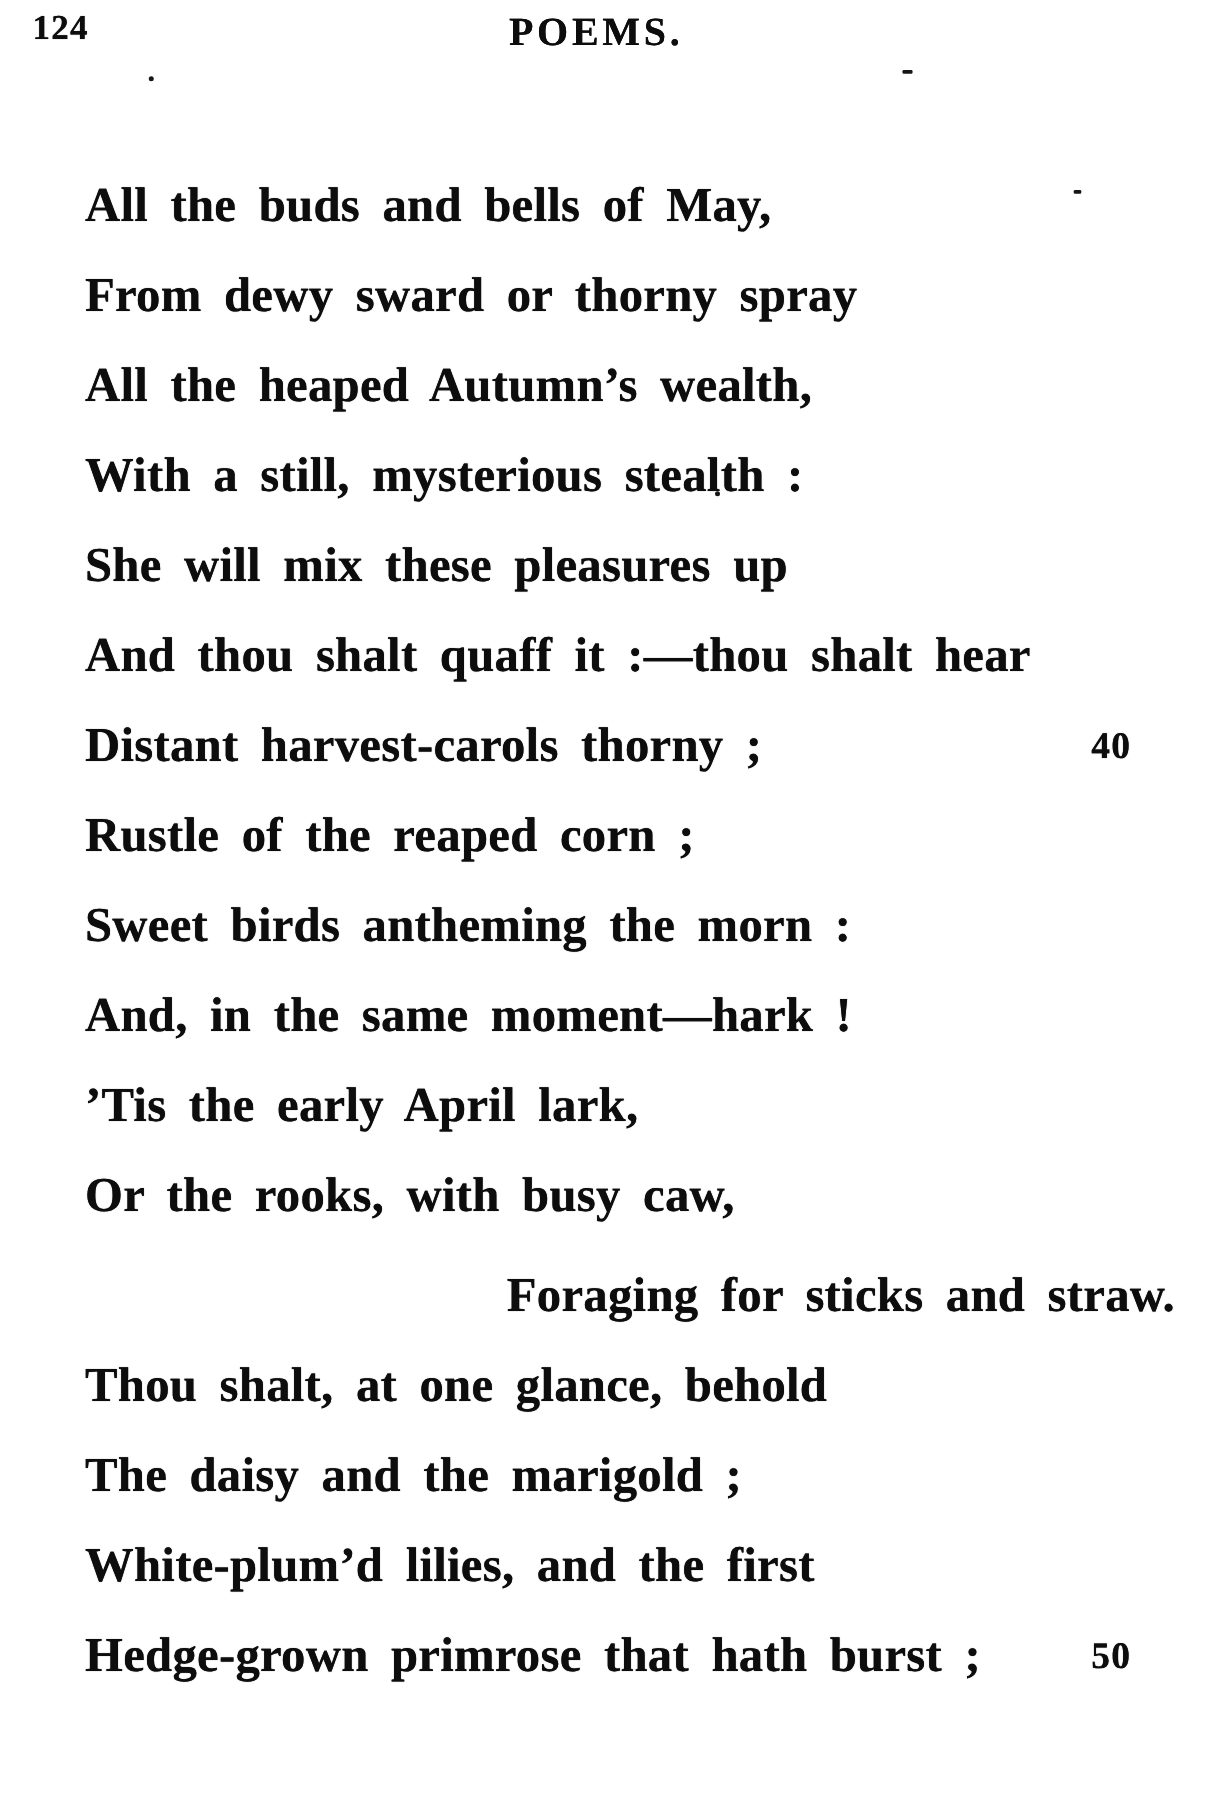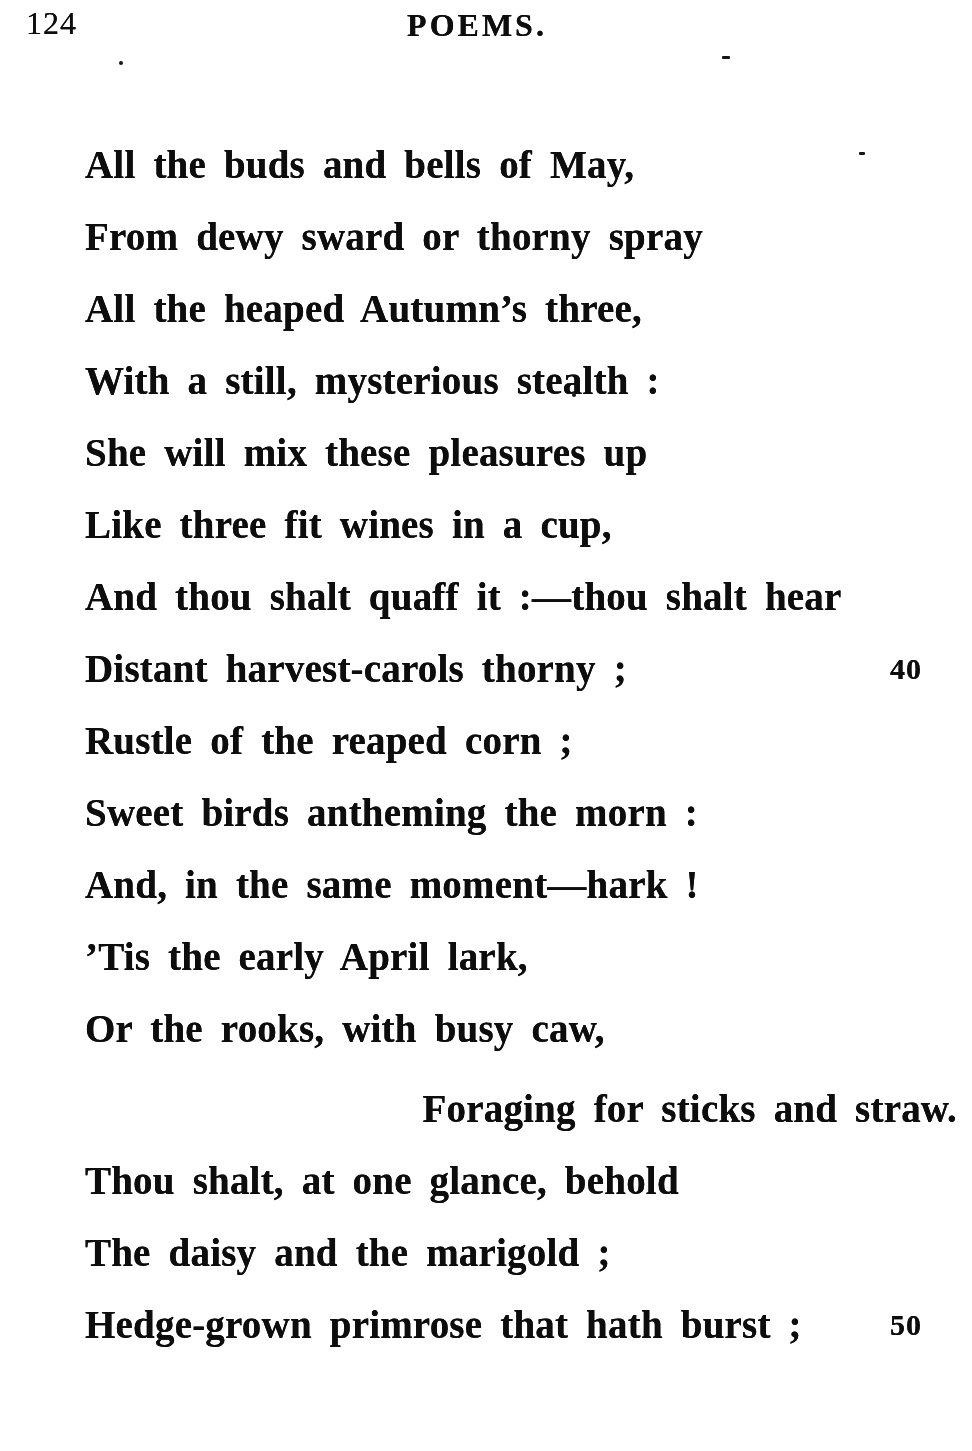--- a/index.html
+++ b/index.html
@@ -14,44 +14,44 @@
     background: #ffffff;
     overflow: hidden;
     font-family: "Liberation Serif", "DejaVu Serif", serif;
     color: #0d0d0d;
   }
   
   .page-number {
     position: absolute;
     left: 26px;
     top: 0px;
-    font-size: 32px;
+    font-size: 28px;
     line-height: 46px;
-    font-weight: 400;
+    font-weight: 700;
     letter-spacing: 1px;
     text-shadow: 0 0 0.6px currentColor;
   }
   .running-head {
     position: absolute;
     top: 0px;
     left: 0;
     width: 972px;
     text-align: center;
     transform: translateX(-9px);
     font-size: 32px;
     line-height: 50px;
     font-weight: 700;
     letter-spacing: 3px;
     text-shadow: 0 0 0.5px currentColor;
   }
   
   .poem {
     position: absolute;
     top: 129px;
-    left: 85px;
+    left: 68px;
     width: 872px;
   }
   .line {
     position: relative;
     height: 72px;
     line-height: 72px;
     white-space: nowrap;
     font-size: 39px;
     font-weight: 700;
     word-spacing: 8px;
@@ -97,33 +97,29 @@
   <div class="poem">
     <div class="line">
       <span>All the buds and bells of May,</span>
       <span class="lineno"></span>
     </div>
     <div class="line">
       <span>From dewy sward or thorny spray</span>
       <span class="lineno"></span>
     </div>
     <div class="line">
-      <span>All the heaped Autumn’s three,</span>
+      <span>All the heaped Autumn’s wealth,</span>
       <span class="lineno"></span>
     </div>
     <div class="line">
       <span>With a still, mysterious stealth :</span>
       <span class="lineno"></span>
     </div>
     <div class="line">
       <span>She will mix these pleasures up</span>
-      <span class="lineno"></span>
-    </div>
-    <div class="line">
-      <span>Like three fit wines in a cup,</span>
       <span class="lineno"></span>
     </div>
     <div class="line">
       <span>And thou shalt quaff it :—thou shalt hear</span>
       <span class="lineno"></span>
     </div>
     <div class="line">
       <span>Distant harvest-carols thorny ;</span>
       <span class="lineno">40</span>
     </div>
@@ -153,18 +149,22 @@
     </div>
     <div class="line">
       <span>Thou shalt, at one glance, behold</span>
       <span class="lineno"></span>
     </div>
     <div class="line">
       <span>The daisy and the marigold ;</span>
       <span class="lineno"></span>
     </div>
     <div class="line">
+      <span>White-plum’d lilies, and the first</span>
+      <span class="lineno"></span>
+    </div>
+    <div class="line">
       <span>Hedge-grown primrose that hath burst ;</span>
       <span class="lineno">50</span>
     </div>
   </div>
 
 </div>
 
 </body></html>

